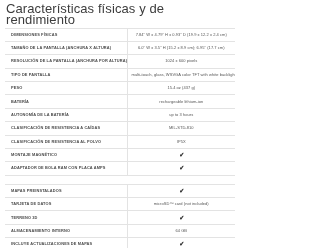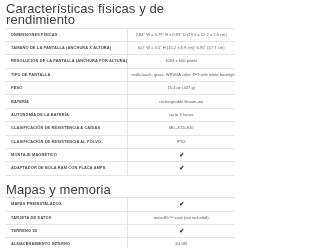--- a/index.html
+++ b/index.html
@@ -128,21 +128,20 @@
           <td class="spec-label">ADAPTADOR DE BOLA RAM CON PLACA AMPS</td>
           <td class="spec-value check"><span class="check-mark">✔</span></td>
         </tr>
       </tbody>
     </table>
   </div>
 
   <div class="section-gap"></div>
 
   <div>
-    <div class="section-title">Mapas y memoria</div>
     <table class="spec-table">
       <tbody>
         <tr>
           <td class="spec-label">MAPAS PREINSTALADOS</td>
           <td class="spec-value check"><span class="check-mark">✔</span></td>
         </tr>
         <tr>
           <td class="spec-label">TARJETA DE DATOS</td>
           <td class="spec-value">microSD™ card (not included)</td>
         </tr>

